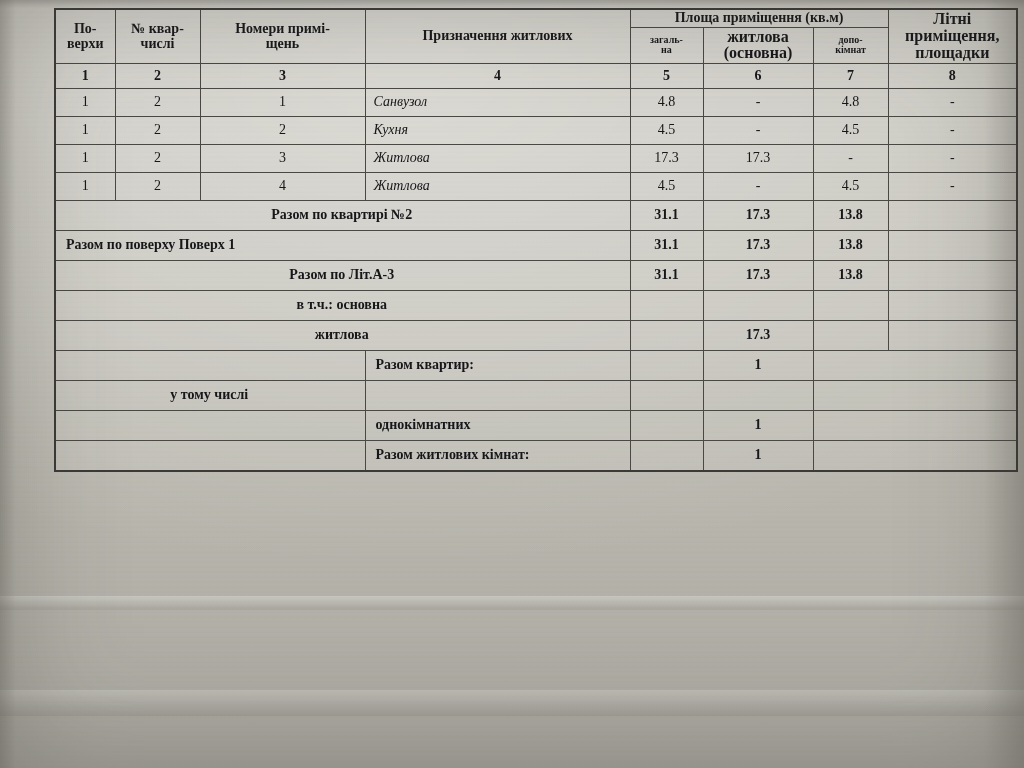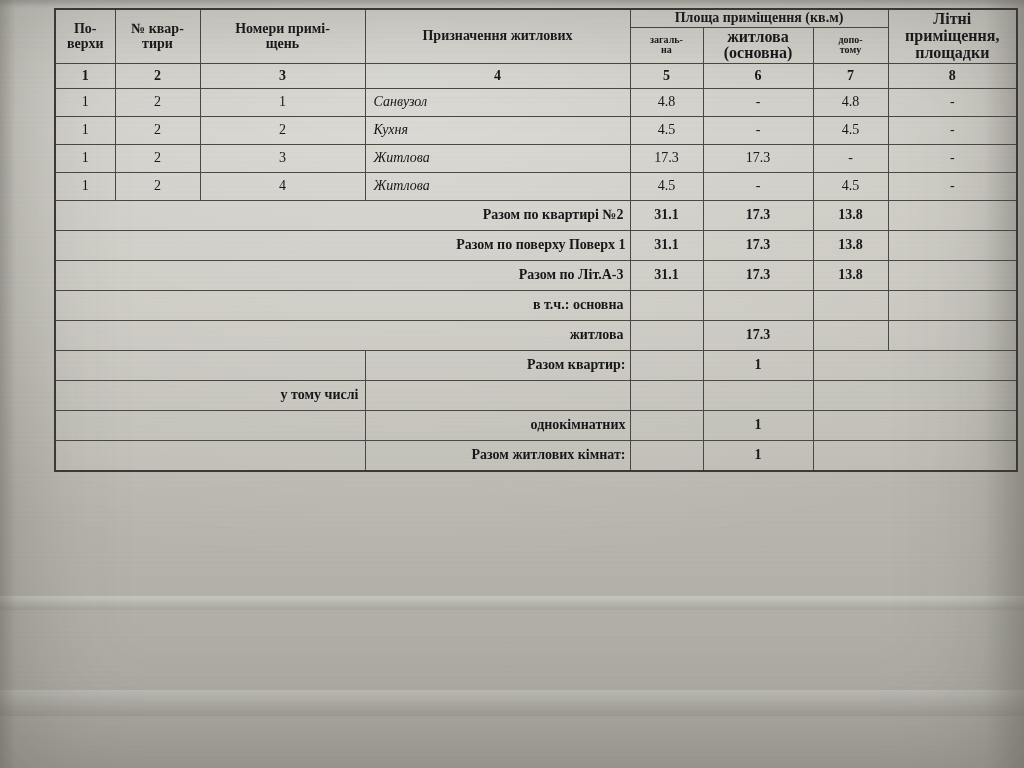--- a/index.html
+++ b/index.html
@@ -98,25 +98,24 @@
     padding-left: 8px;
     font-style: italic;
   }
 
   .sumrow td {
     height: 27px;
     font-weight: bold;
     font-size: 15px;
   }
   .sumrow td.label {
-    text-align: right;
     padding-right: 6px;
   }
   .sumrow td.label-left {
-    text-align: right;
+    text-align: left;
     padding-left: 10px;
   }
 
   
   .noise {
     position: absolute;
     inset: 0;
     pointer-events: none;
     background:
       repeating-linear-gradient(0deg, rgba(0,0,0,0.012) 0px, rgba(0,0,0,0) 2px, rgba(255,255,255,0.012) 3px, rgba(0,0,0,0) 5px);
@@ -152,36 +151,36 @@
         <col style="width:73px">
         <col style="width:110px">
         <col style="width:75px">
         <col style="width:129px">
       </colgroup>
       <thead>
         <tr>
           <th class="hdr" rowspan="2" style="white-space:pre-line">По-
 верхи</th>
           <th class="hdr" rowspan="2" style="white-space:pre-line">№ квар-
-тири</th>
+числі</th>
           <th class="hdr" rowspan="2" style="white-space:pre-line">Номери примі-
 щень</th>
           <th class="hdr" rowspan="2">Призначення житлових</th>
           <th class="hdr" colspan="3">Площа приміщення (кв.м)</th>
           <th class="hdr smaller" rowspan="2" style="white-space:pre-line">Літні
 приміщення,
 площадки</th>
         </tr>
         <tr>
           <th class="hdr small" style="white-space:pre-line">загаль-
 на</th>
           <th class="hdr smaller" style="white-space:pre-line">житлова
 (основна)</th>
           <th class="hdr small" style="white-space:pre-line">допо-
-тому</th>
+кімнат</th>
         </tr>
       </thead>
       <tbody>
         <tr class="numrow">
           <td>1</td>
           <td>2</td>
           <td>3</td>
           <td>4</td>
           <td>5</td>
           <td>6</td>

